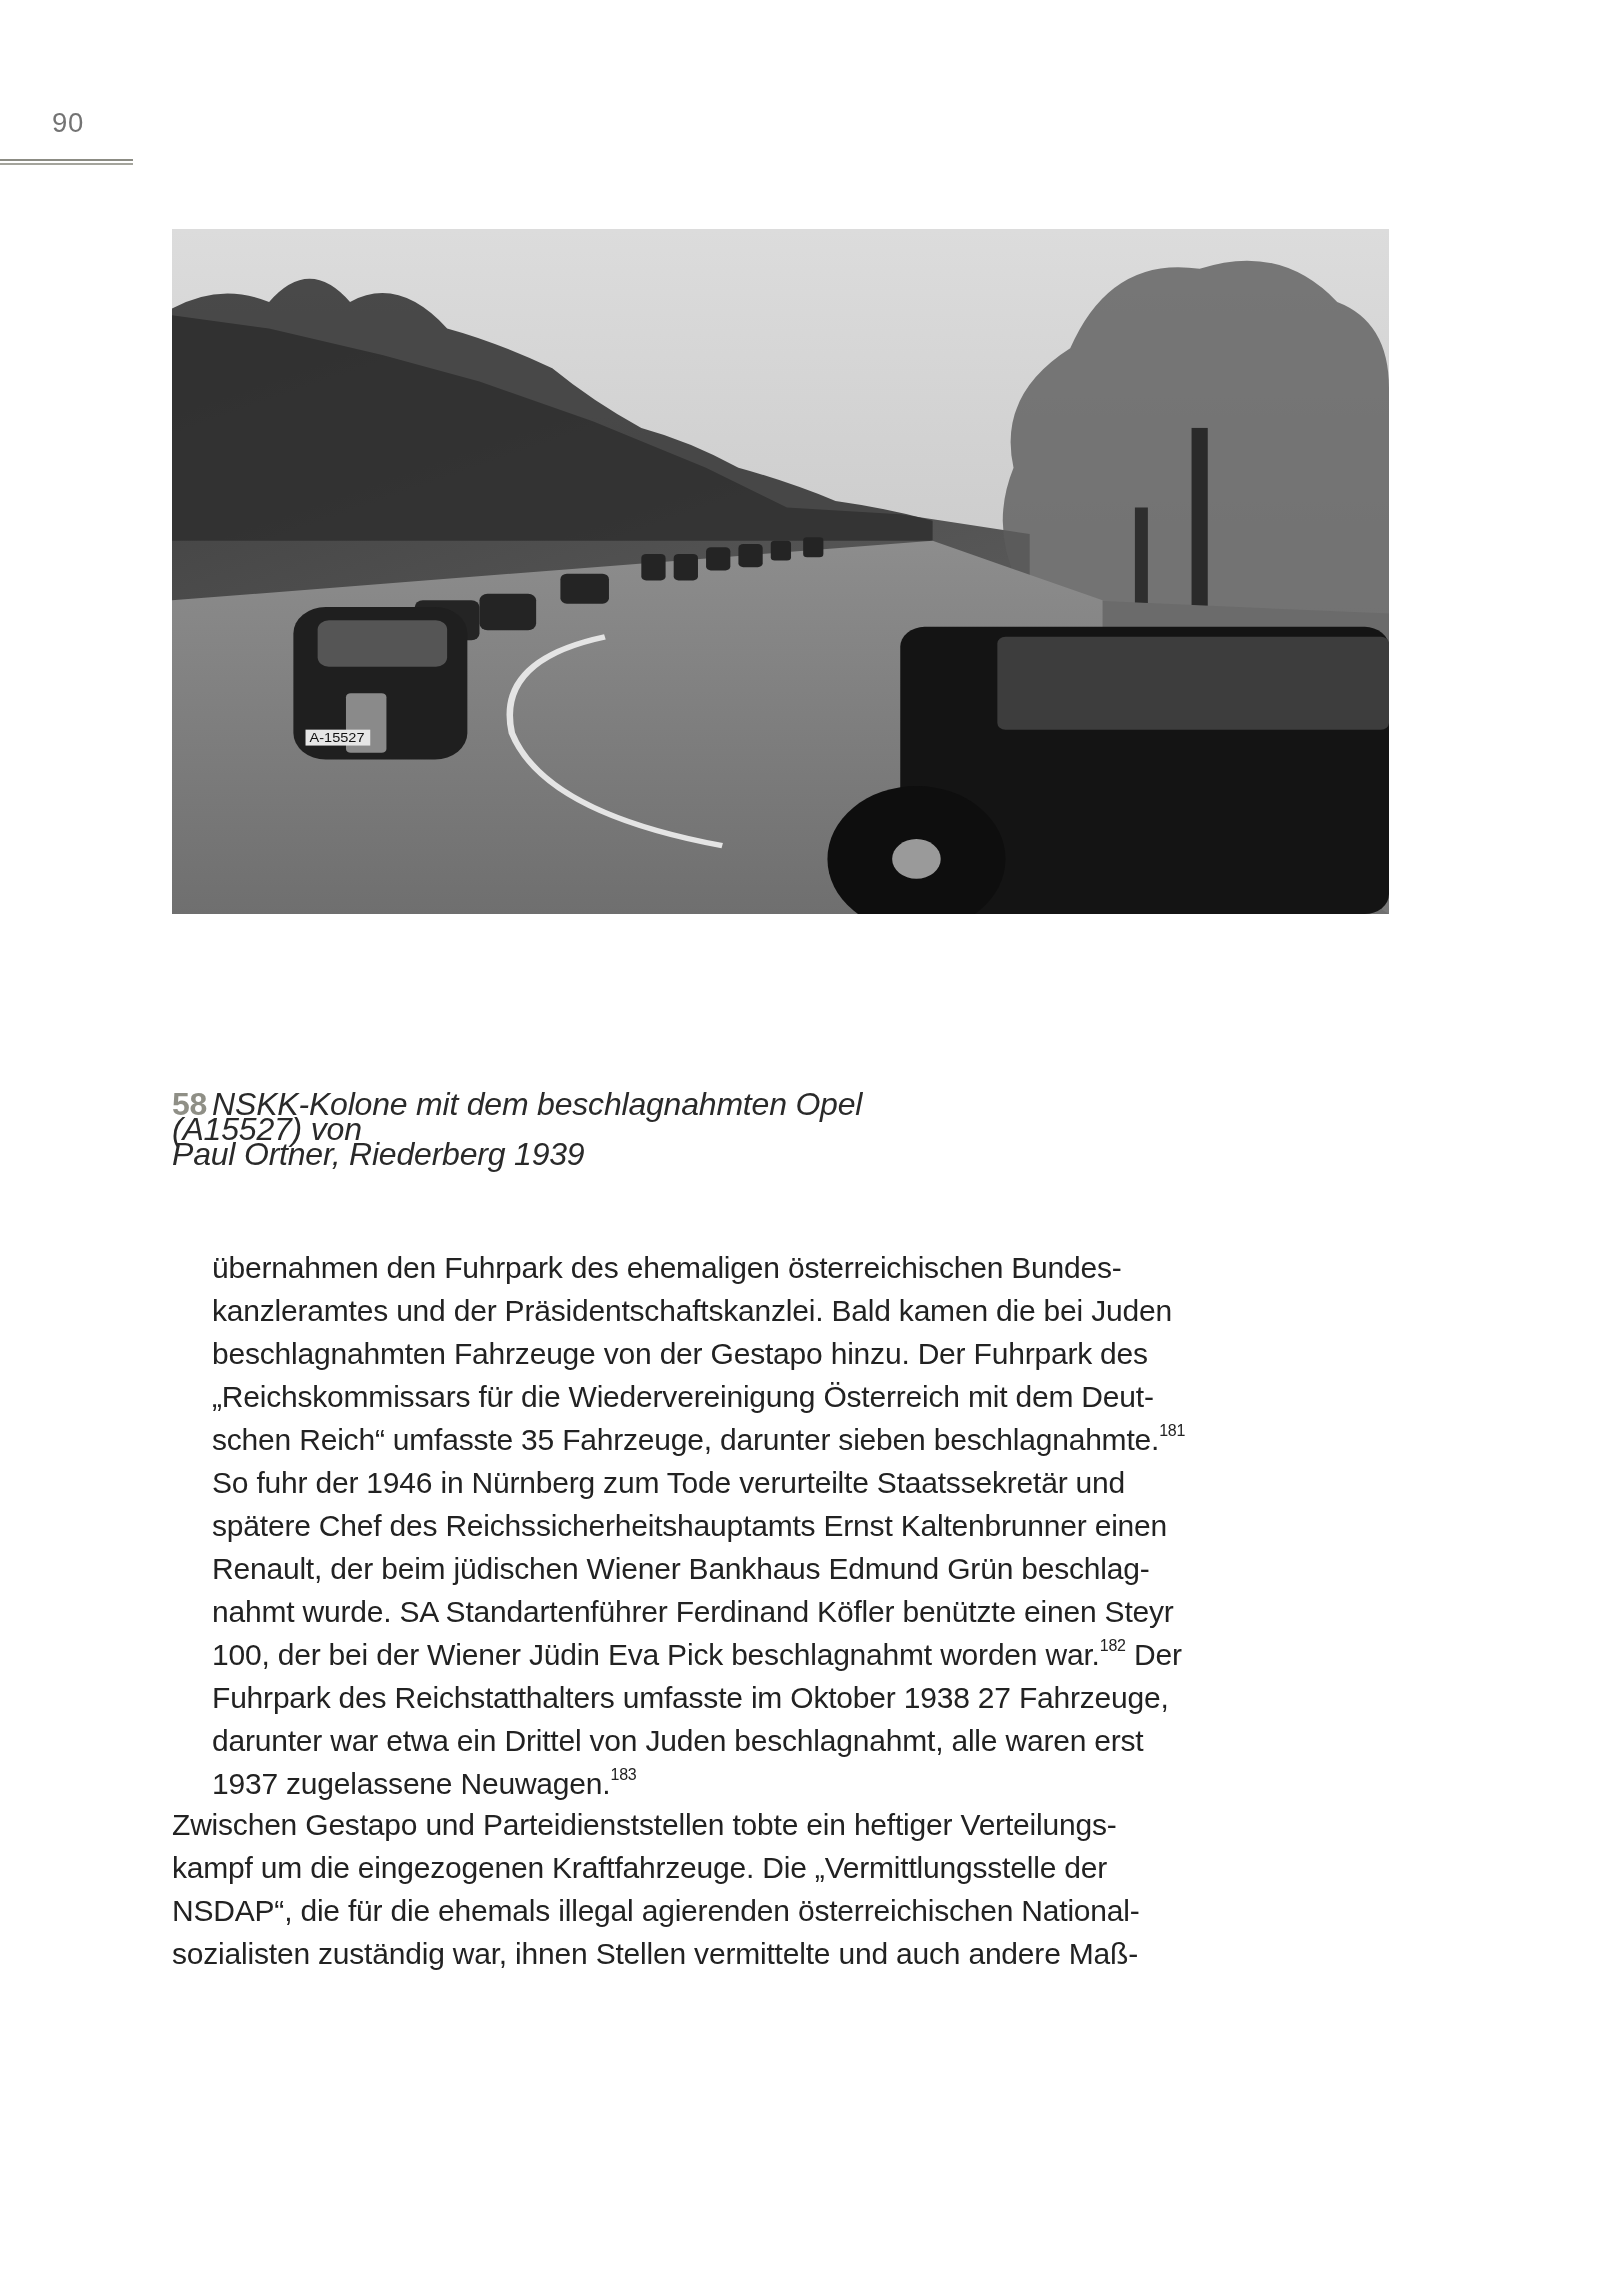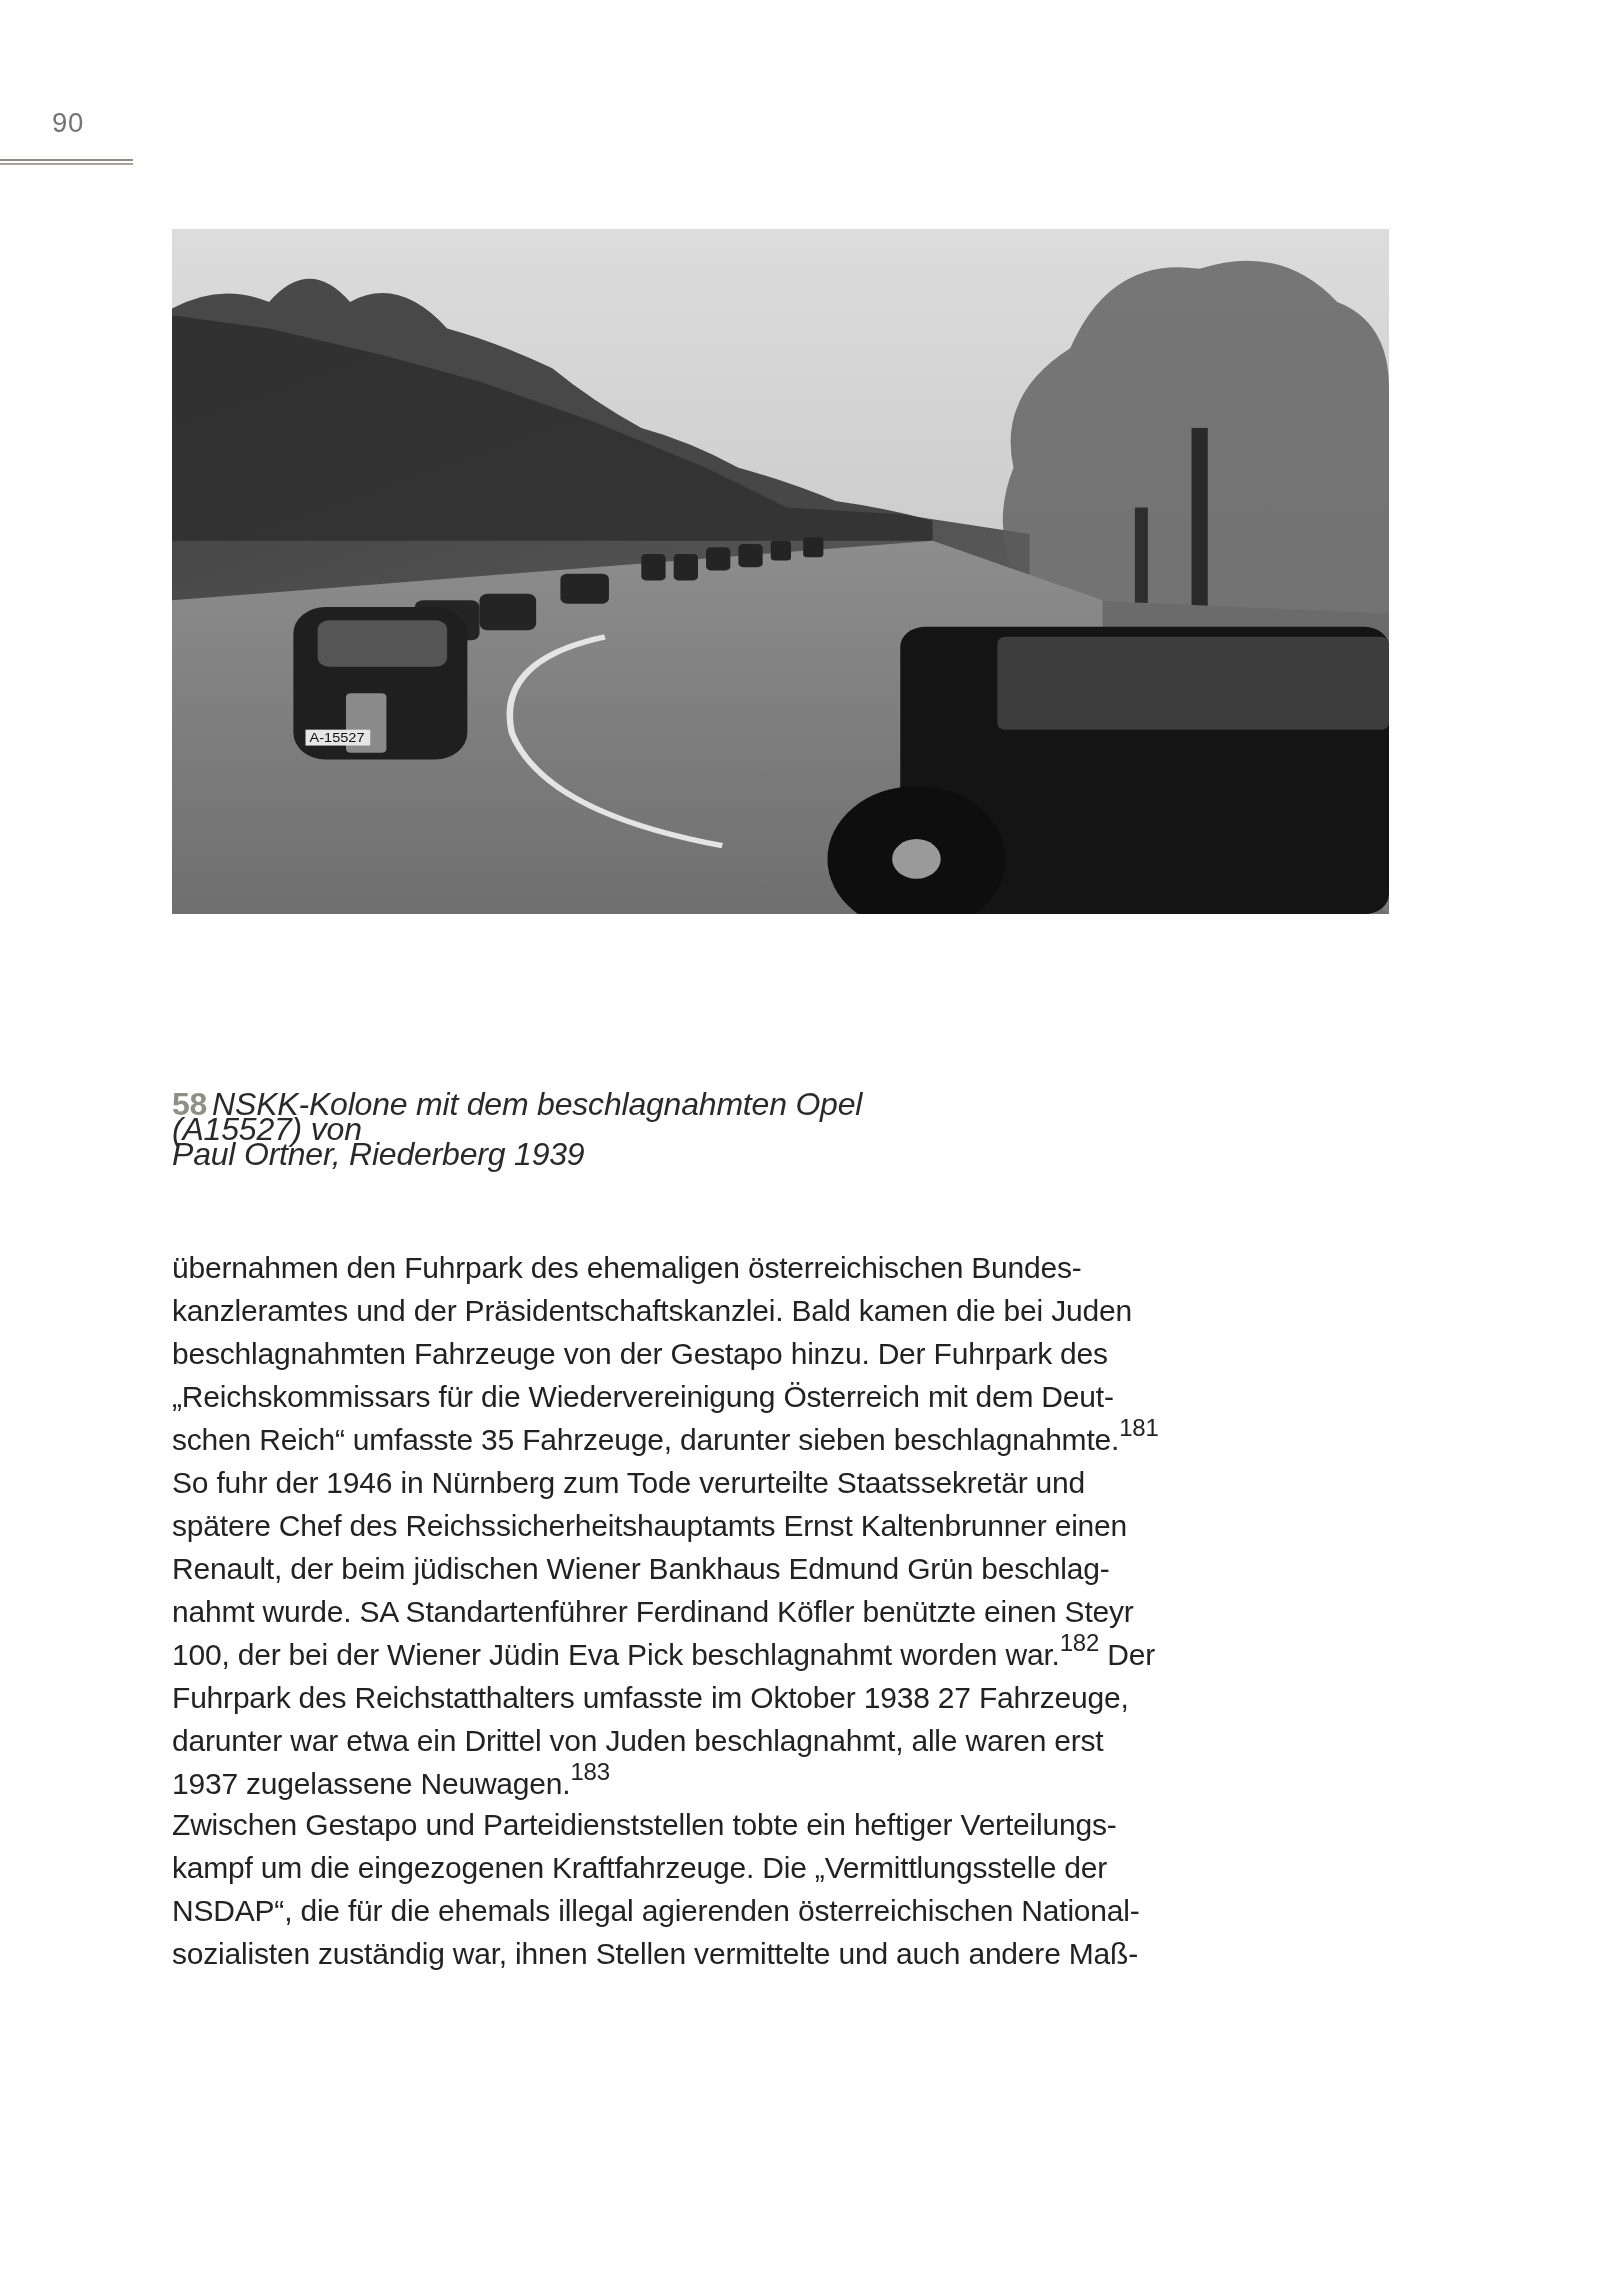--- a/index.html
+++ b/index.html
@@ -12,23 +12,23 @@
     .page-rule .l2 { position: absolute; left: 0; top: 4px; width: 100%; height: 1.6px; background: #a4a49c; }
     .photo { position: absolute; left: 172px; top: 229px; width: 1217px; height: 685px; overflow: hidden;
              background: #7a7a7a; }
     .photo svg { display: block; width: 100%; height: 100%; }
     .caption { position: absolute; left: 172px; top: 1092px; width: 809px; font-size: 32px; line-height: 25px;
                font-style: italic; color: #2a2a2a; letter-spacing: -0.2px; }
     .caption .fig-num { font-style: normal; font-weight: bold; color: #8f8f86; margin-right: 4.9px; }
     .body-text { position: absolute; left: 172px; width: 1068px; font-size: 30px; line-height: 43px;
                  color: #222; letter-spacing: -0.2px; }
     .body-text .line { display: block; white-space: nowrap; }
-    .p1 { top: 1246px; }
+    .p1 { top: 1246px; margin-left: 40px; }
     .p2 { top: 1803px; }
-    sup { font-size: 24px; line-height: 0; position: relative; top: -3.2px; vertical-align: super; }
+    sup { font-size: 16px; line-height: 0; position: relative; top: -3.2px; vertical-align: super; }
   </style>
 </head>
 <body>
 
 <div class="page-number">90</div>
 <div class="page-rule">
   <div class="l1"></div>
     <div class="l2"></div>
 </div>
 

